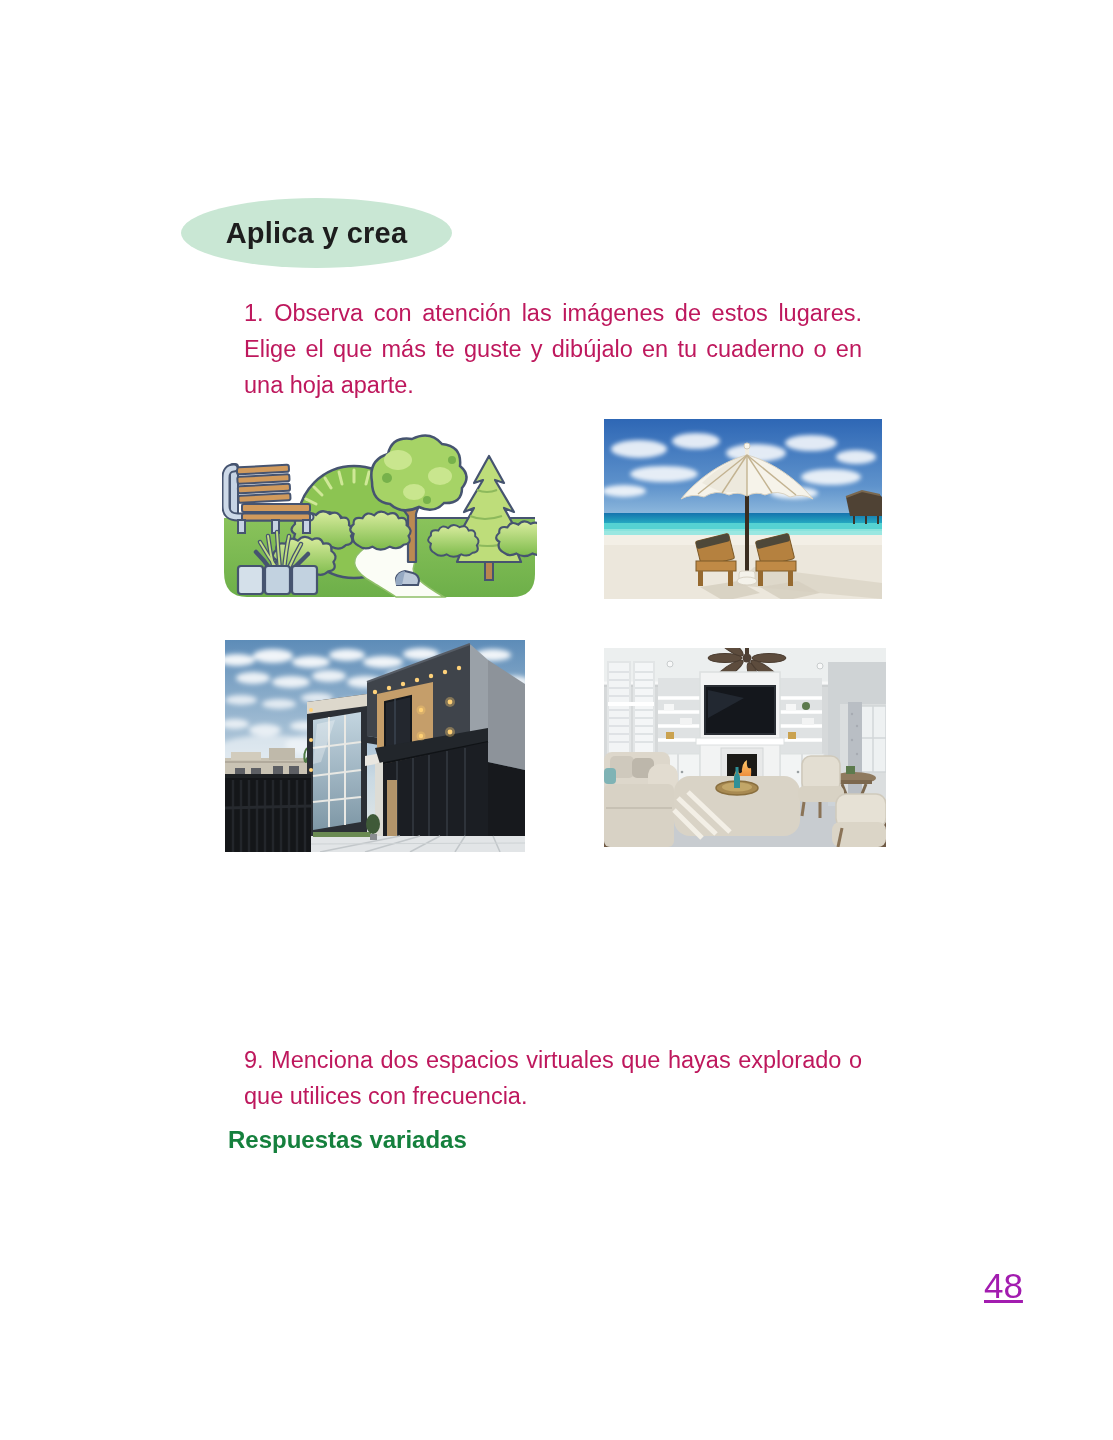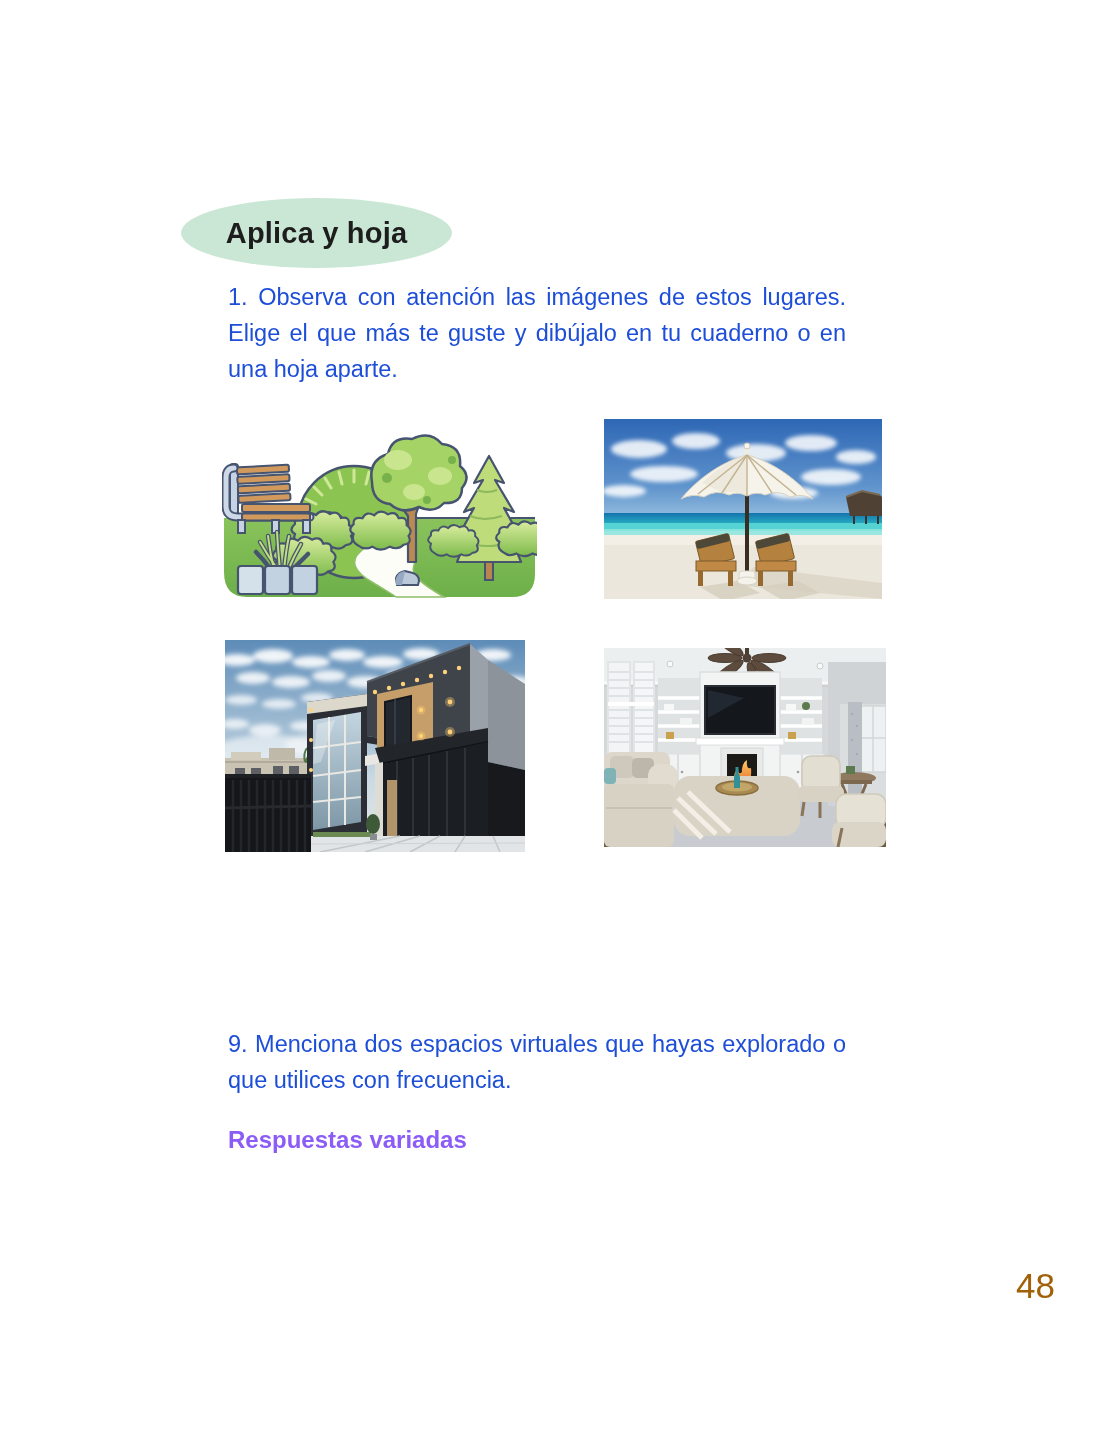--- a/index.html
+++ b/index.html
@@ -14,49 +14,49 @@
   .heading-ellipse{
     position:absolute;left:181px;top:198px;width:271px;height:70px;
     border-radius:50%;
     display:flex;align-items:center;justify-content:center;
   }
   .heading-label{
     font-size:29px;font-weight:bold;color:#1d1d1d;letter-spacing:0.2px;
   }
   .para{
     position:absolute;left:228px;width:618px;
-    font-size:23.5px;line-height:36px;color:#1d4ed8;
+    font-size:23.5px;line-height:36px;color:#be185d;
     text-align:justify;text-align-last:left;
-    margin:0;
+    margin:16px;
   }
   .para-1{top:279px;}
   .para-2{top:883px;}
   .para-3{top:1026px;}
   .answer-note{
     position:absolute;left:228px;top:1126px;
-    font-size:24px;font-weight:bold;color:#8b5cf6;margin:0;
+    font-size:24px;font-weight:bold;color:#15803d;margin:0;
   }
   .page-number{
-    position:absolute;left:1016px;top:1266px;
-    font-size:35px;color:#a16207;
+    position:absolute;left:984px;top:1266px;
+    font-size:35px;color:#a21caf;text-decoration:underline;
   }
   figure{margin:0;padding:0;position:absolute;}
   .fig-park{left:222px;top:420px;width:315px;height:180px;}
   .fig-beach{left:604px;top:419px;width:278px;height:180px;}
   .fig-house{left:225px;top:640px;width:300px;height:212px;}
   .fig-living{left:604px;top:648px;width:282px;height:199px;}
   figure svg{display:block;width:100%;height:100%;}
 </style>
 </head>
 <body>
 
 <div class="page">
 
   <div class="heading-ellipse" style="background:#c9e7d4;">
-    <span class="heading-label">Aplica y hoja</span>
+    <span class="heading-label">Aplica y crea</span>
   </div>
 
   <p class="para para-1">1. Observa con atención las imágenes de estos lugares. Elige el que más te guste y dibújalo en tu cuaderno o en una hoja aparte.</p>
 
   <figure class="fig-park" role="img" aria-label="Ilustración de un parque con banca, árboles, arbustos, rocas y un sendero">
     <svg viewBox="0 0 315 180">
       <defs>
         <linearGradient id="pkBush" x1="0" y1="0" x2="0" y2="1">
           <stop offset="0" stop-color="#d9ec9e"></stop>
             <stop offset="1" stop-color="#7dbb4b"></stop>

